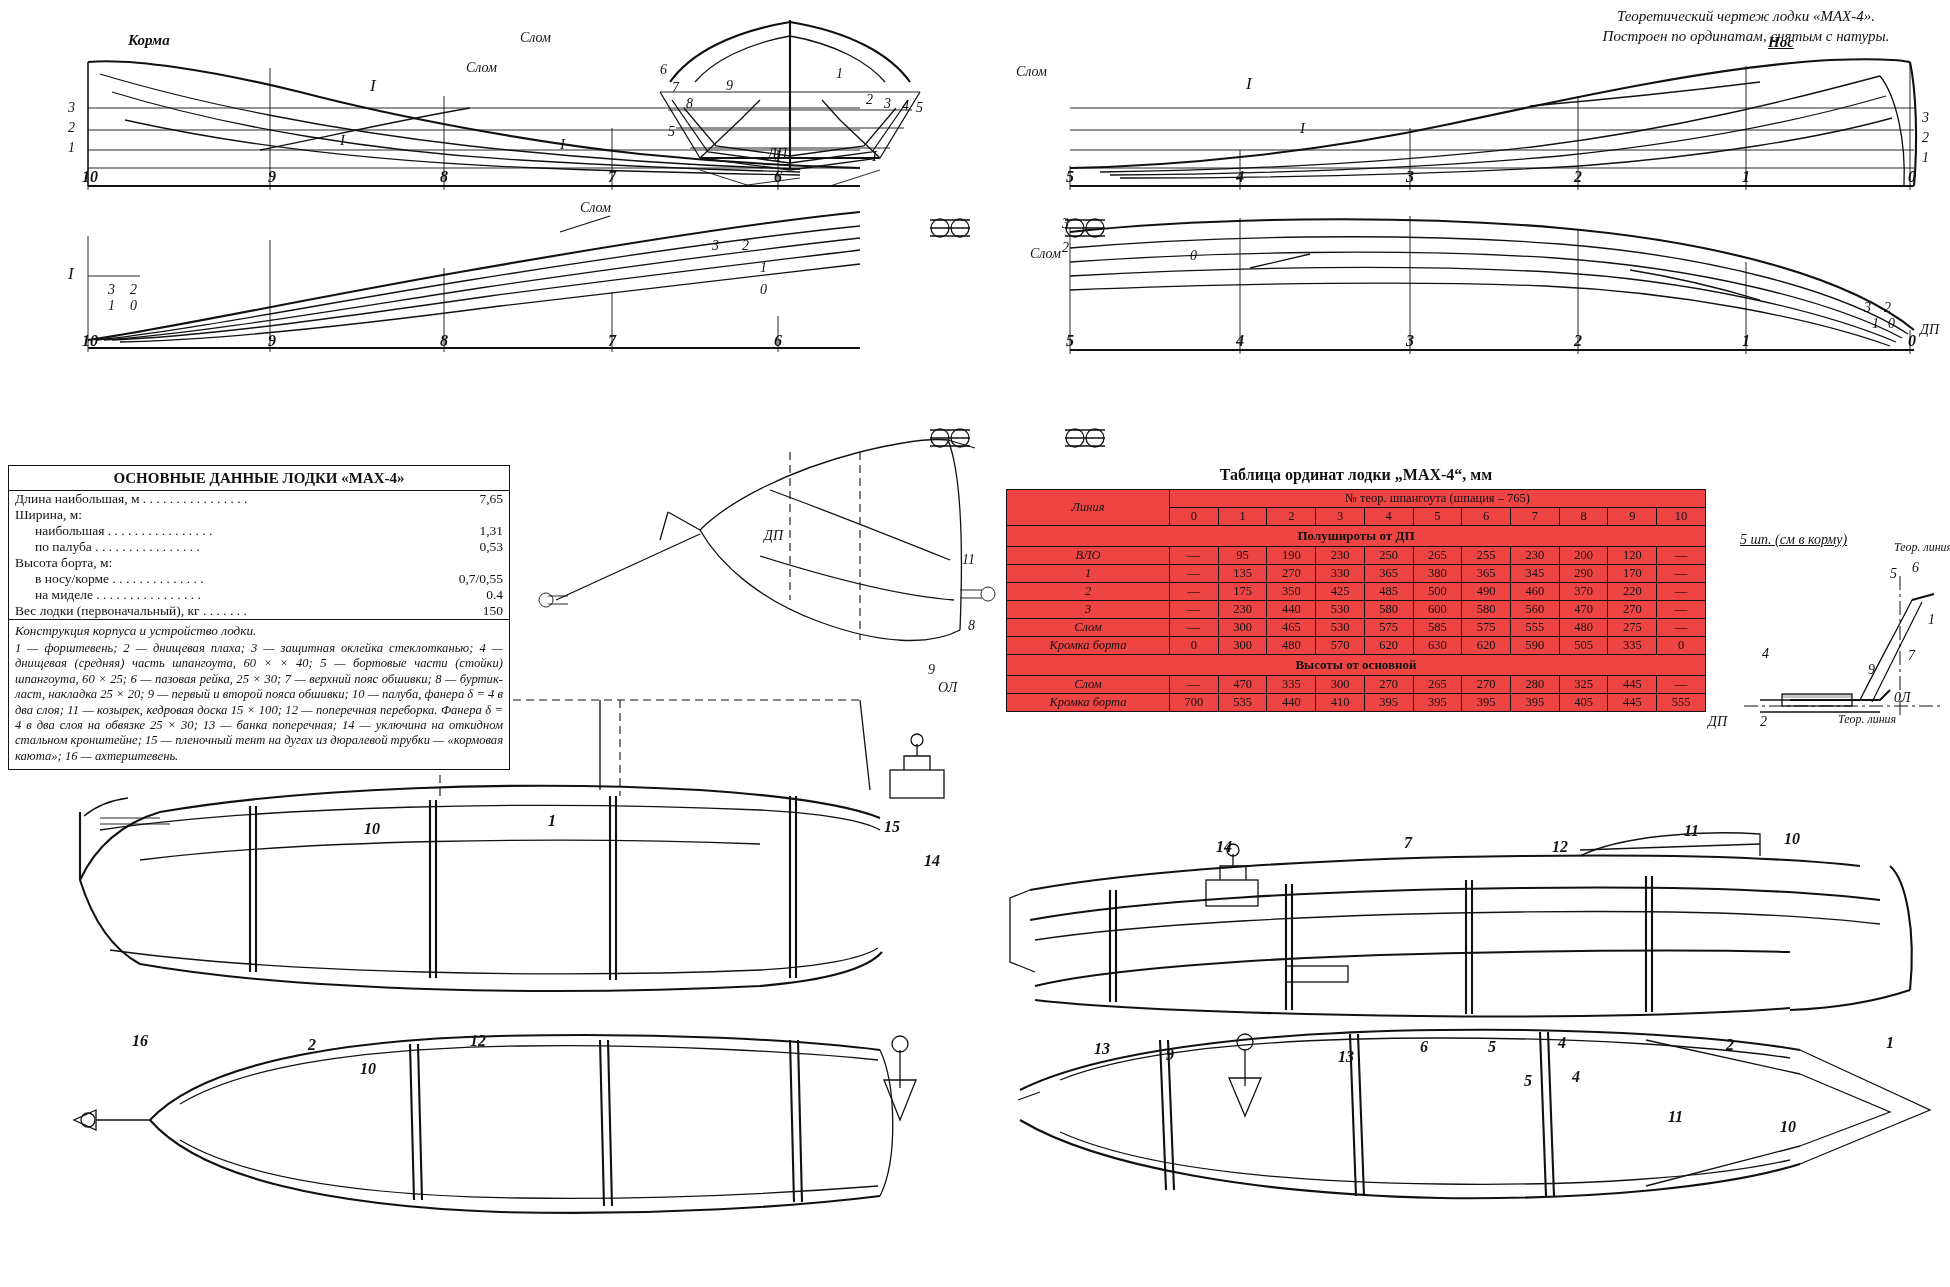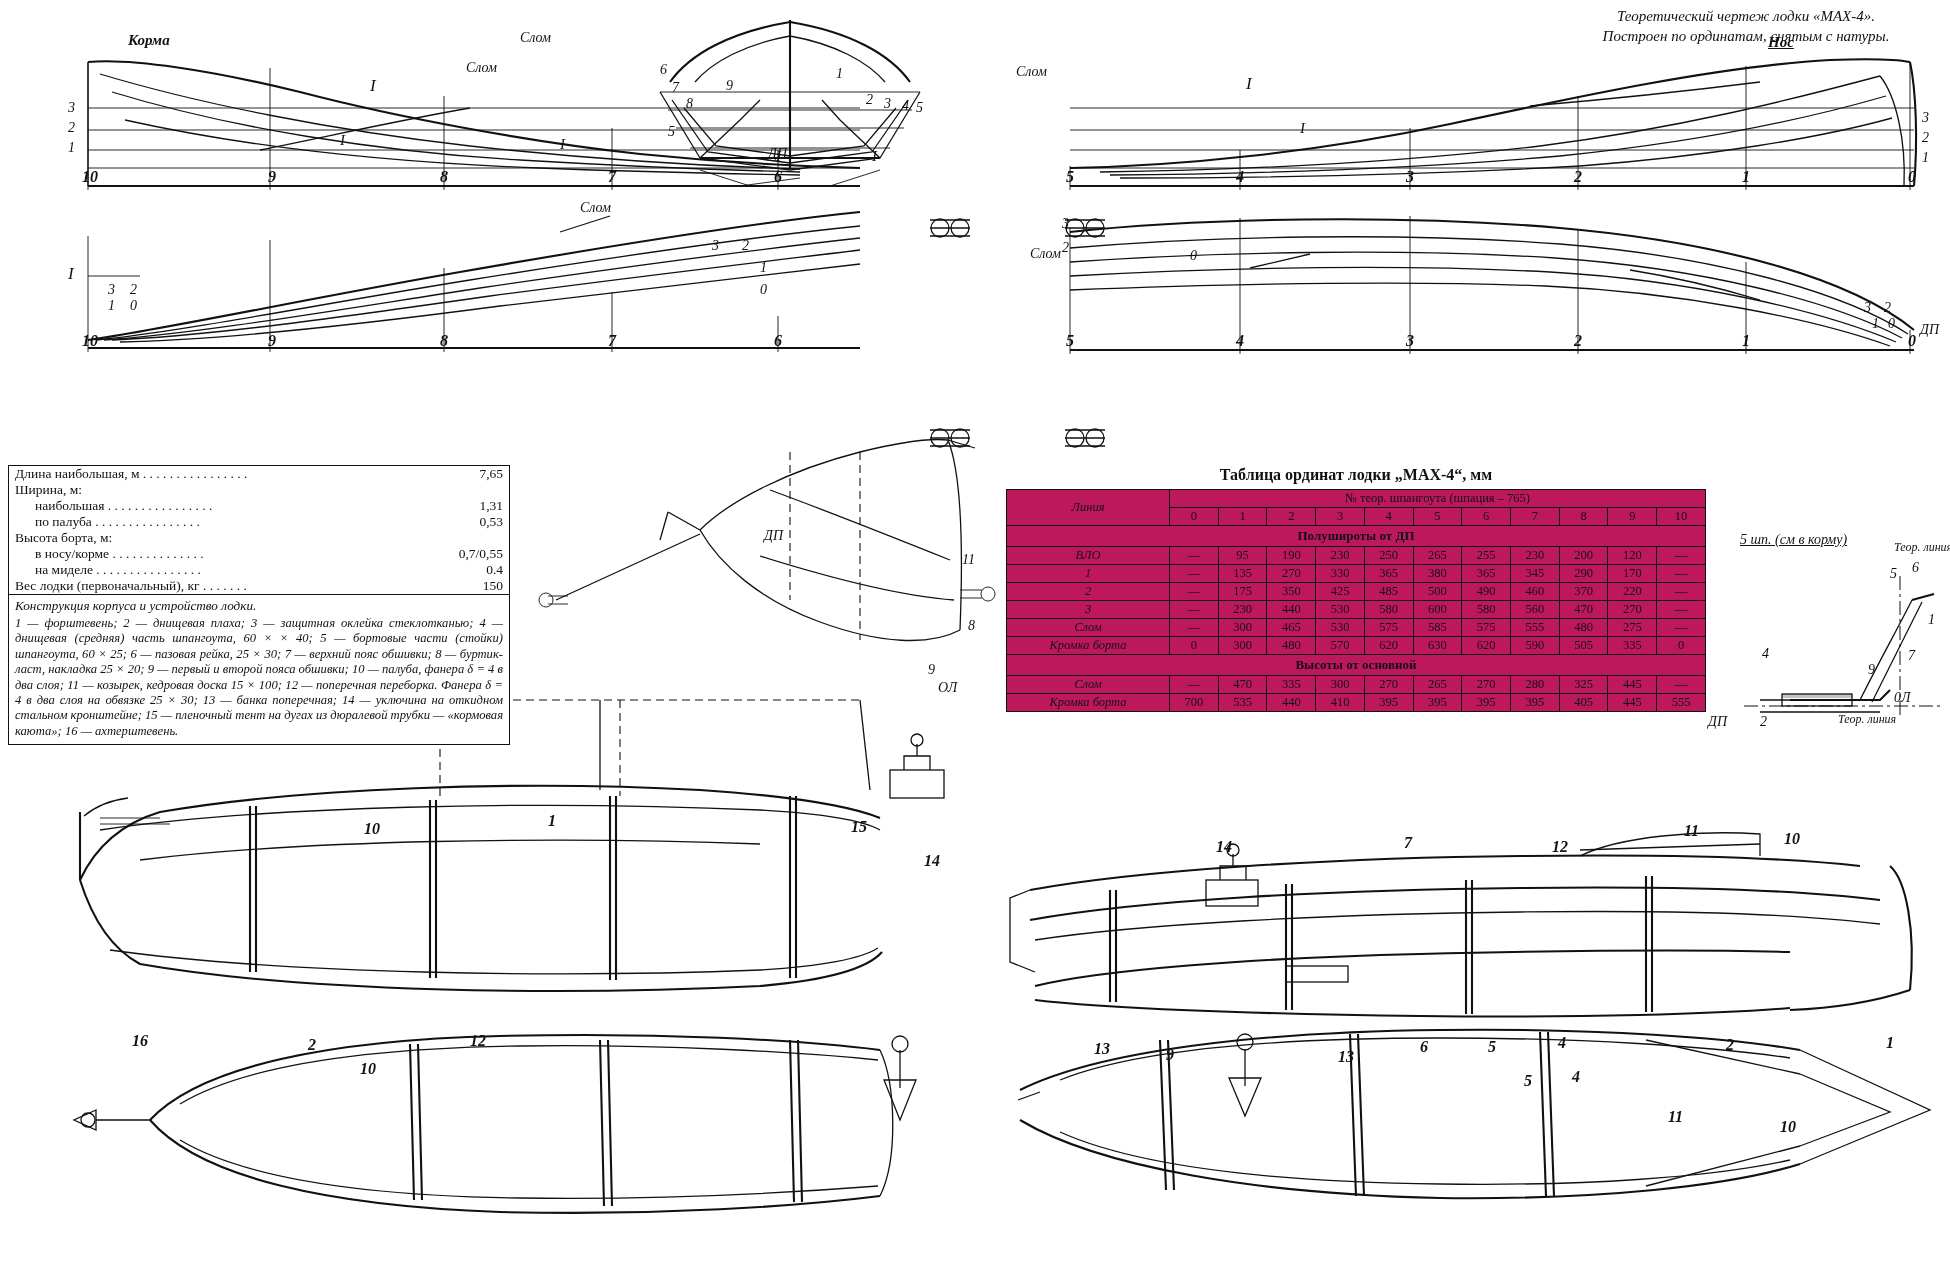--- a/index.html
+++ b/index.html
@@ -24,21 +24,21 @@
   .specs table{width:100%;border-collapse:collapse;font-size:13.5px;}
   .specs td{padding:0px 6px;white-space:nowrap;}
   .specs td.v{text-align:right;}
   .specs .ind{padding-left:26px;}
   .specs .sec{border-top:1.4px solid #111;}
   .cons{font-size:12.6px;line-height:1.22;text-align:justify;padding:3px 6px 5px;}
   .cons .h{font-style:italic;display:block;margin-bottom:2px;font-size:13.2px;}
   
   .ordwrap{position:absolute;left:1006px;top:466px;width:700px;}
   .ordtitle{text-align:center;font-weight:bold;font-size:16px;margin-bottom:5px;font-family:"Liberation Serif",serif;}
-  table.ord{border-collapse:collapse;width:700px;font-size:12.5px;background:#be185d;}
+  table.ord{border-collapse:collapse;width:700px;font-size:12.5px;background:#ef4444;}
   table.ord th,table.ord td{border:1px solid #111;text-align:center;padding:1px 2px;font-weight:normal;}
   table.ord .lbl-col{text-align:center;font-style:italic;white-space:nowrap;padding:0 6px;}
   table.ord .sechead{font-weight:bold;font-size:13px;padding:2px 6px;}
 </style>
 </head>
 <body>
 
 <div class="page">
 
   <div class="hdr-note">
@@ -395,21 +395,21 @@
   <div class="num" style="left:1762px;top:646px;">4</div>
   <div class="num" style="left:1890px;top:566px;">5</div>
   <div class="num" style="left:1912px;top:560px;">6</div>
   <div class="num" style="left:1894px;top:690px;">0Л</div>
   <div class="num" style="left:1868px;top:662px;">9</div>
   <div class="num" style="left:1908px;top:648px;">7</div>
   <div class="num" style="left:1928px;top:612px;">1</div>
 
   <div class="numb" style="left:364px;top:820px;">10</div>
   <div class="numb" style="left:548px;top:812px;">1</div>
-  <div class="numb" style="left:851px;top:818px;">15</div>
+  <div class="numb" style="left:884px;top:818px;">15</div>
   <div class="numb" style="left:924px;top:852px;">14</div>
   <div class="numb" style="left:132px;top:1032px;">16</div>
   <div class="numb" style="left:308px;top:1036px;">2</div>
   <div class="numb" style="left:470px;top:1032px;">12</div>
   <div class="numb" style="left:360px;top:1060px;">10</div>
 
   <div class="numb" style="left:1216px;top:838px;">14</div>
   <div class="numb" style="left:1404px;top:834px;">7</div>
   <div class="numb" style="left:1552px;top:838px;">12</div>
   <div class="numb" style="left:1684px;top:822px;">11</div>
@@ -421,20 +421,21 @@
   <div class="numb" style="left:1488px;top:1038px;">5</div>
   <div class="numb" style="left:1558px;top:1034px;">4</div>
   <div class="numb" style="left:1726px;top:1036px;">2</div>
   <div class="numb" style="left:1886px;top:1034px;">1</div>
   <div class="numb" style="left:1524px;top:1072px;">5</div>
   <div class="numb" style="left:1572px;top:1068px;">4</div>
   <div class="numb" style="left:1668px;top:1108px;">11</div>
   <div class="numb" style="left:1780px;top:1118px;">10</div>
 
   <div class="specs">
+    <h3>ОСНОВНЫЕ ДАННЫЕ ЛОДКИ «МАХ-4»</h3>
     <table>
       <tbody>
         <tr>
             <td>Длина наибольшая, м . . . . . . . . . . . . . . . .</td>
             <td class="v">7,65</td>
           </tr>
         <tr>
             <td>Ширина, м:</td>
             <td class="v"></td>
           </tr>

